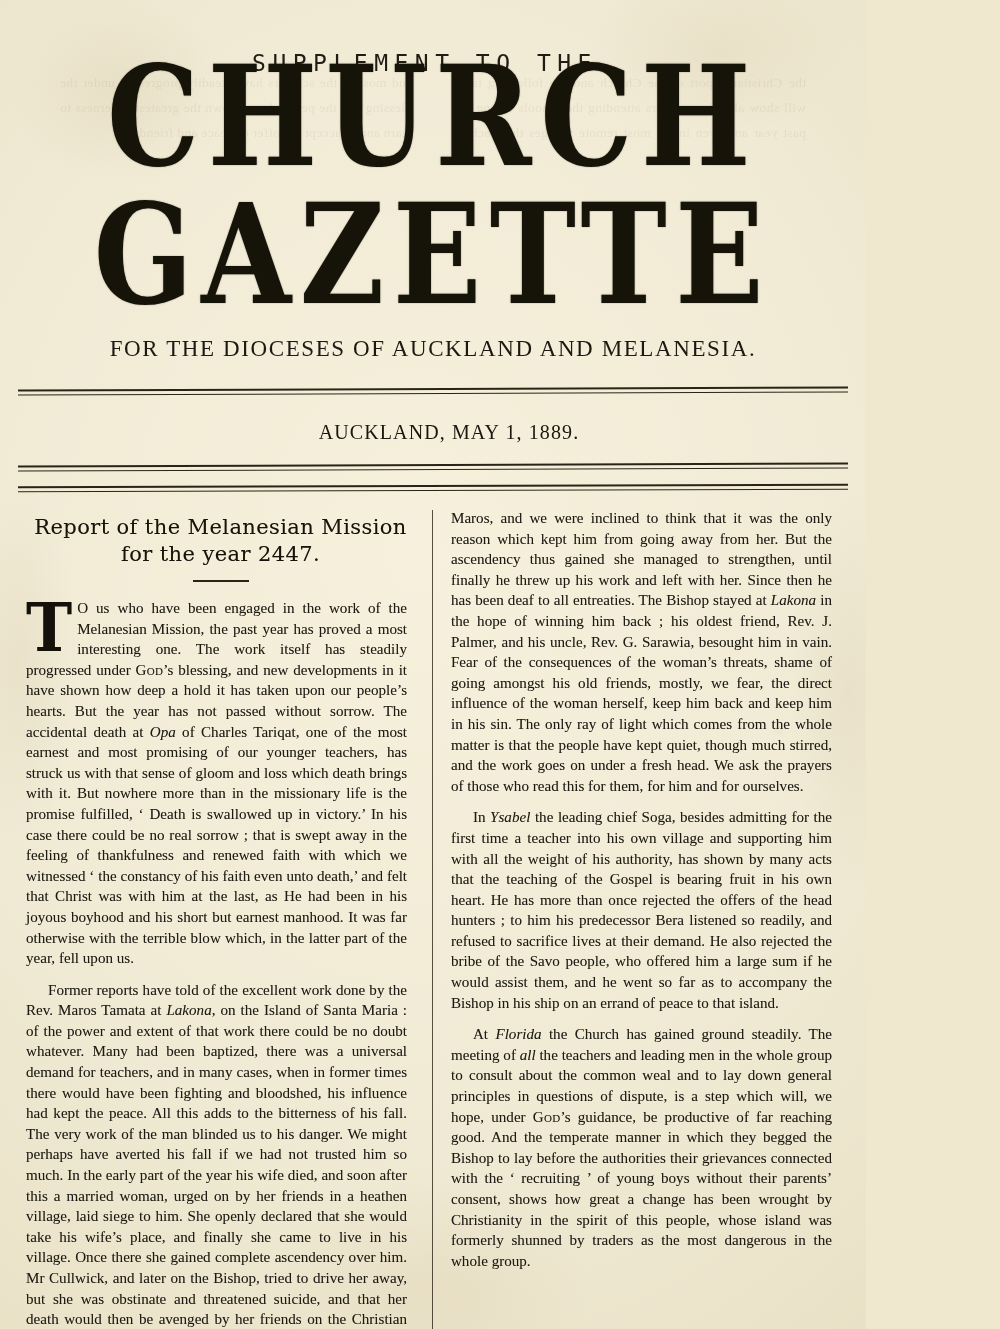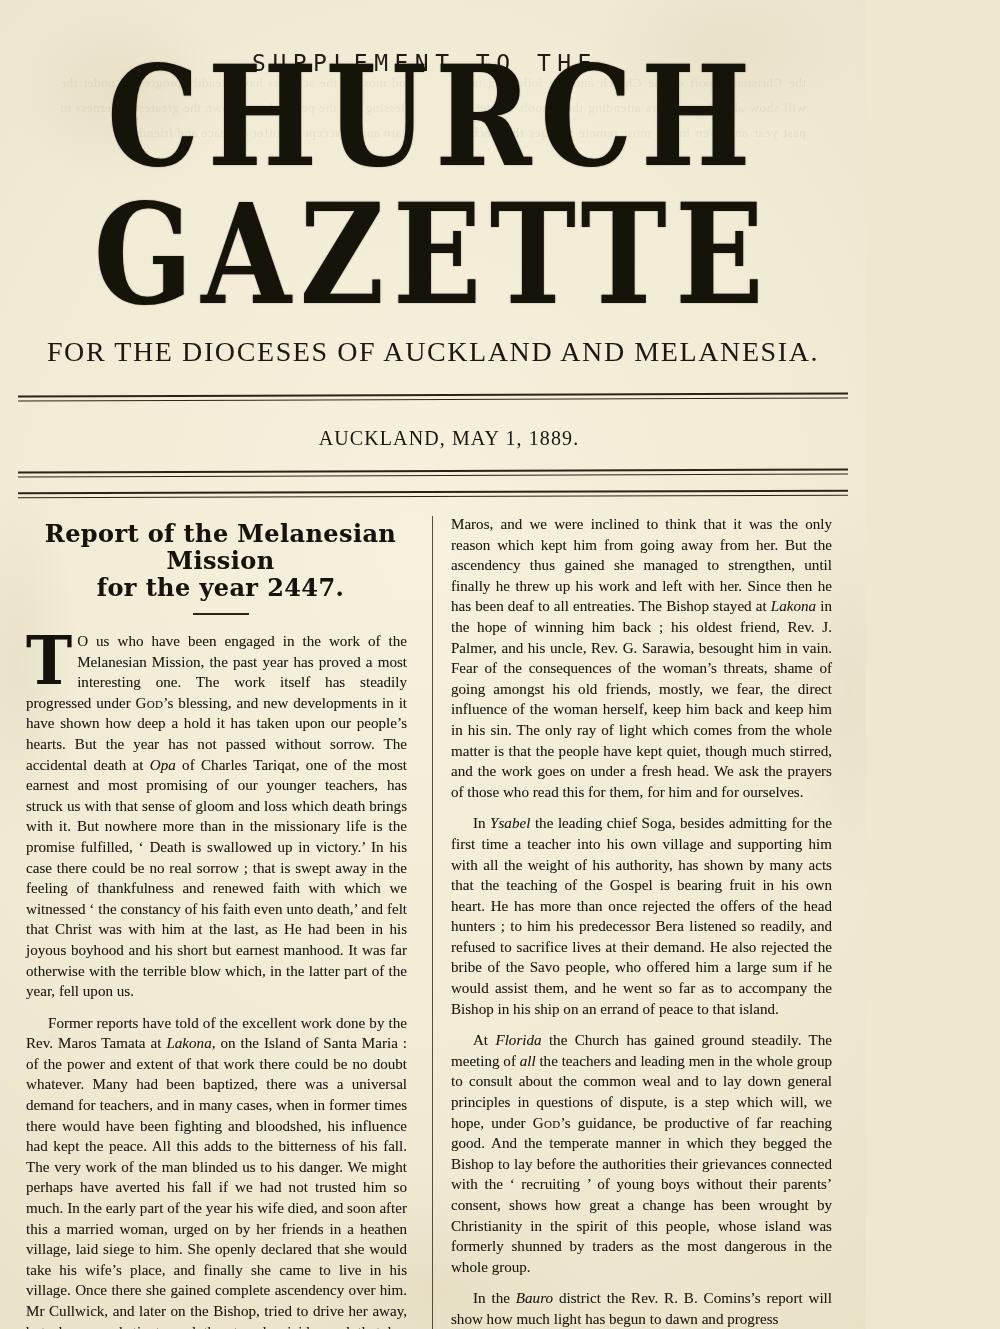--- a/index.html
+++ b/index.html
@@ -62,21 +62,21 @@
     letter-spacing:7px;
     line-height:1;
     margin-top:14px;
     color:#161309;
     transform:scale(1.22,1.46);
     transform-origin:50% 50%;
     text-shadow:0 0 1px rgba(20,16,8,.55);
   }
   .forthe{
     font-family:"Liberation Serif", serif;
-    font-size:28px;letter-spacing:1.6px;
+    font-size:23px;letter-spacing:1.6px;
     margin-top:56px;
     color:#1c1812;
     white-space:nowrap;
   }
   
   .rule-pair{position:relative;margin:0 18px;height:9px;}
   .rule-pair .r{position:absolute;left:0;right:0;background:#2a2418;}
   .rule-pair .r1{top:0;height:2.2px;}
   .rule-pair .r2{top:5px;height:1.2px;}
   #ruleTop{margin-top:26px;transform:rotate(-0.22deg);}
@@ -103,23 +103,23 @@
     width:1px;background:#3a3222;margin-top:2px;
     align-self:stretch;opacity:.85;
   }
   .col p{margin:0 8px 0 0;text-indent:22px;}
   .col p + p{margin-top:11px;}
   .col p.noindent{text-indent:0;}
 
   
   .art-head{
     font-family:"DejaVu Serif", serif;
-    font-weight:700;
+    font-weight:400;
     text-align:center;
-    font-size:24px;
+    font-size:21px;
     line-height:27px;
     letter-spacing:.4px;
     color:#17130a;
     margin:6px 0 0 0;
     font-style:normal;
   }
   .art-head .bl{ font-feature-settings:"smcp" 0; }
   .head-rule{
     width:56px;height:0;border-top:2px solid #2a2418;
     margin:12px auto 16px auto;
@@ -206,23 +206,20 @@
 
 
         <p>
           <span>In </span><i>Ysabel</i><span> the leading chief Soga, besides admitting for the first time a teacher into his own village and supporting him with all the weight of his authority, has shown by many acts that the teaching of the Gospel is bearing fruit in his own heart.  He has more than once rejected the offers of the head hunters ; to him his predecessor Bera listened so readily, and refused to sacrifice lives at their demand.  He also rejected the bribe of the Savo people, who offered him a large sum if he would assist them, and he went so far as to accompany the Bishop in his ship on an errand of peace to that island.</span>
         </p>
 
         <p>
           <span>At </span><i>Florida</i><span> the Church has gained ground steadily.  The meeting of </span><i>all</i><span> the teachers and leading men in the whole group to consult about the common weal and to lay down general principles in questions of dispute, is a step which will, we hope, under </span><span class="sc">God</span><span>’s guidance, be productive of far reaching good.  And the temperate manner in which they begged the Bishop to lay before the authorities their grievances connected with the ‘ recruiting ’ of young boys without their parents’ consent, shows how great a change has been wrought by Christianity in the spirit of this people, whose island was formerly shunned by traders as the most dangerous in the whole group.</span>
         </p>
 
-        <p>
-          <span>In the </span><i>Bauro</i><span> district the Rev. R. B. Comins’s report will show how much light has begun to dawn and progress</span>
-        </p>
       </div>
 
     </div>
   </div>
 
   <div id="grain"></div>
   <div id="stain"></div>
 </div>
 
 </body></html>

